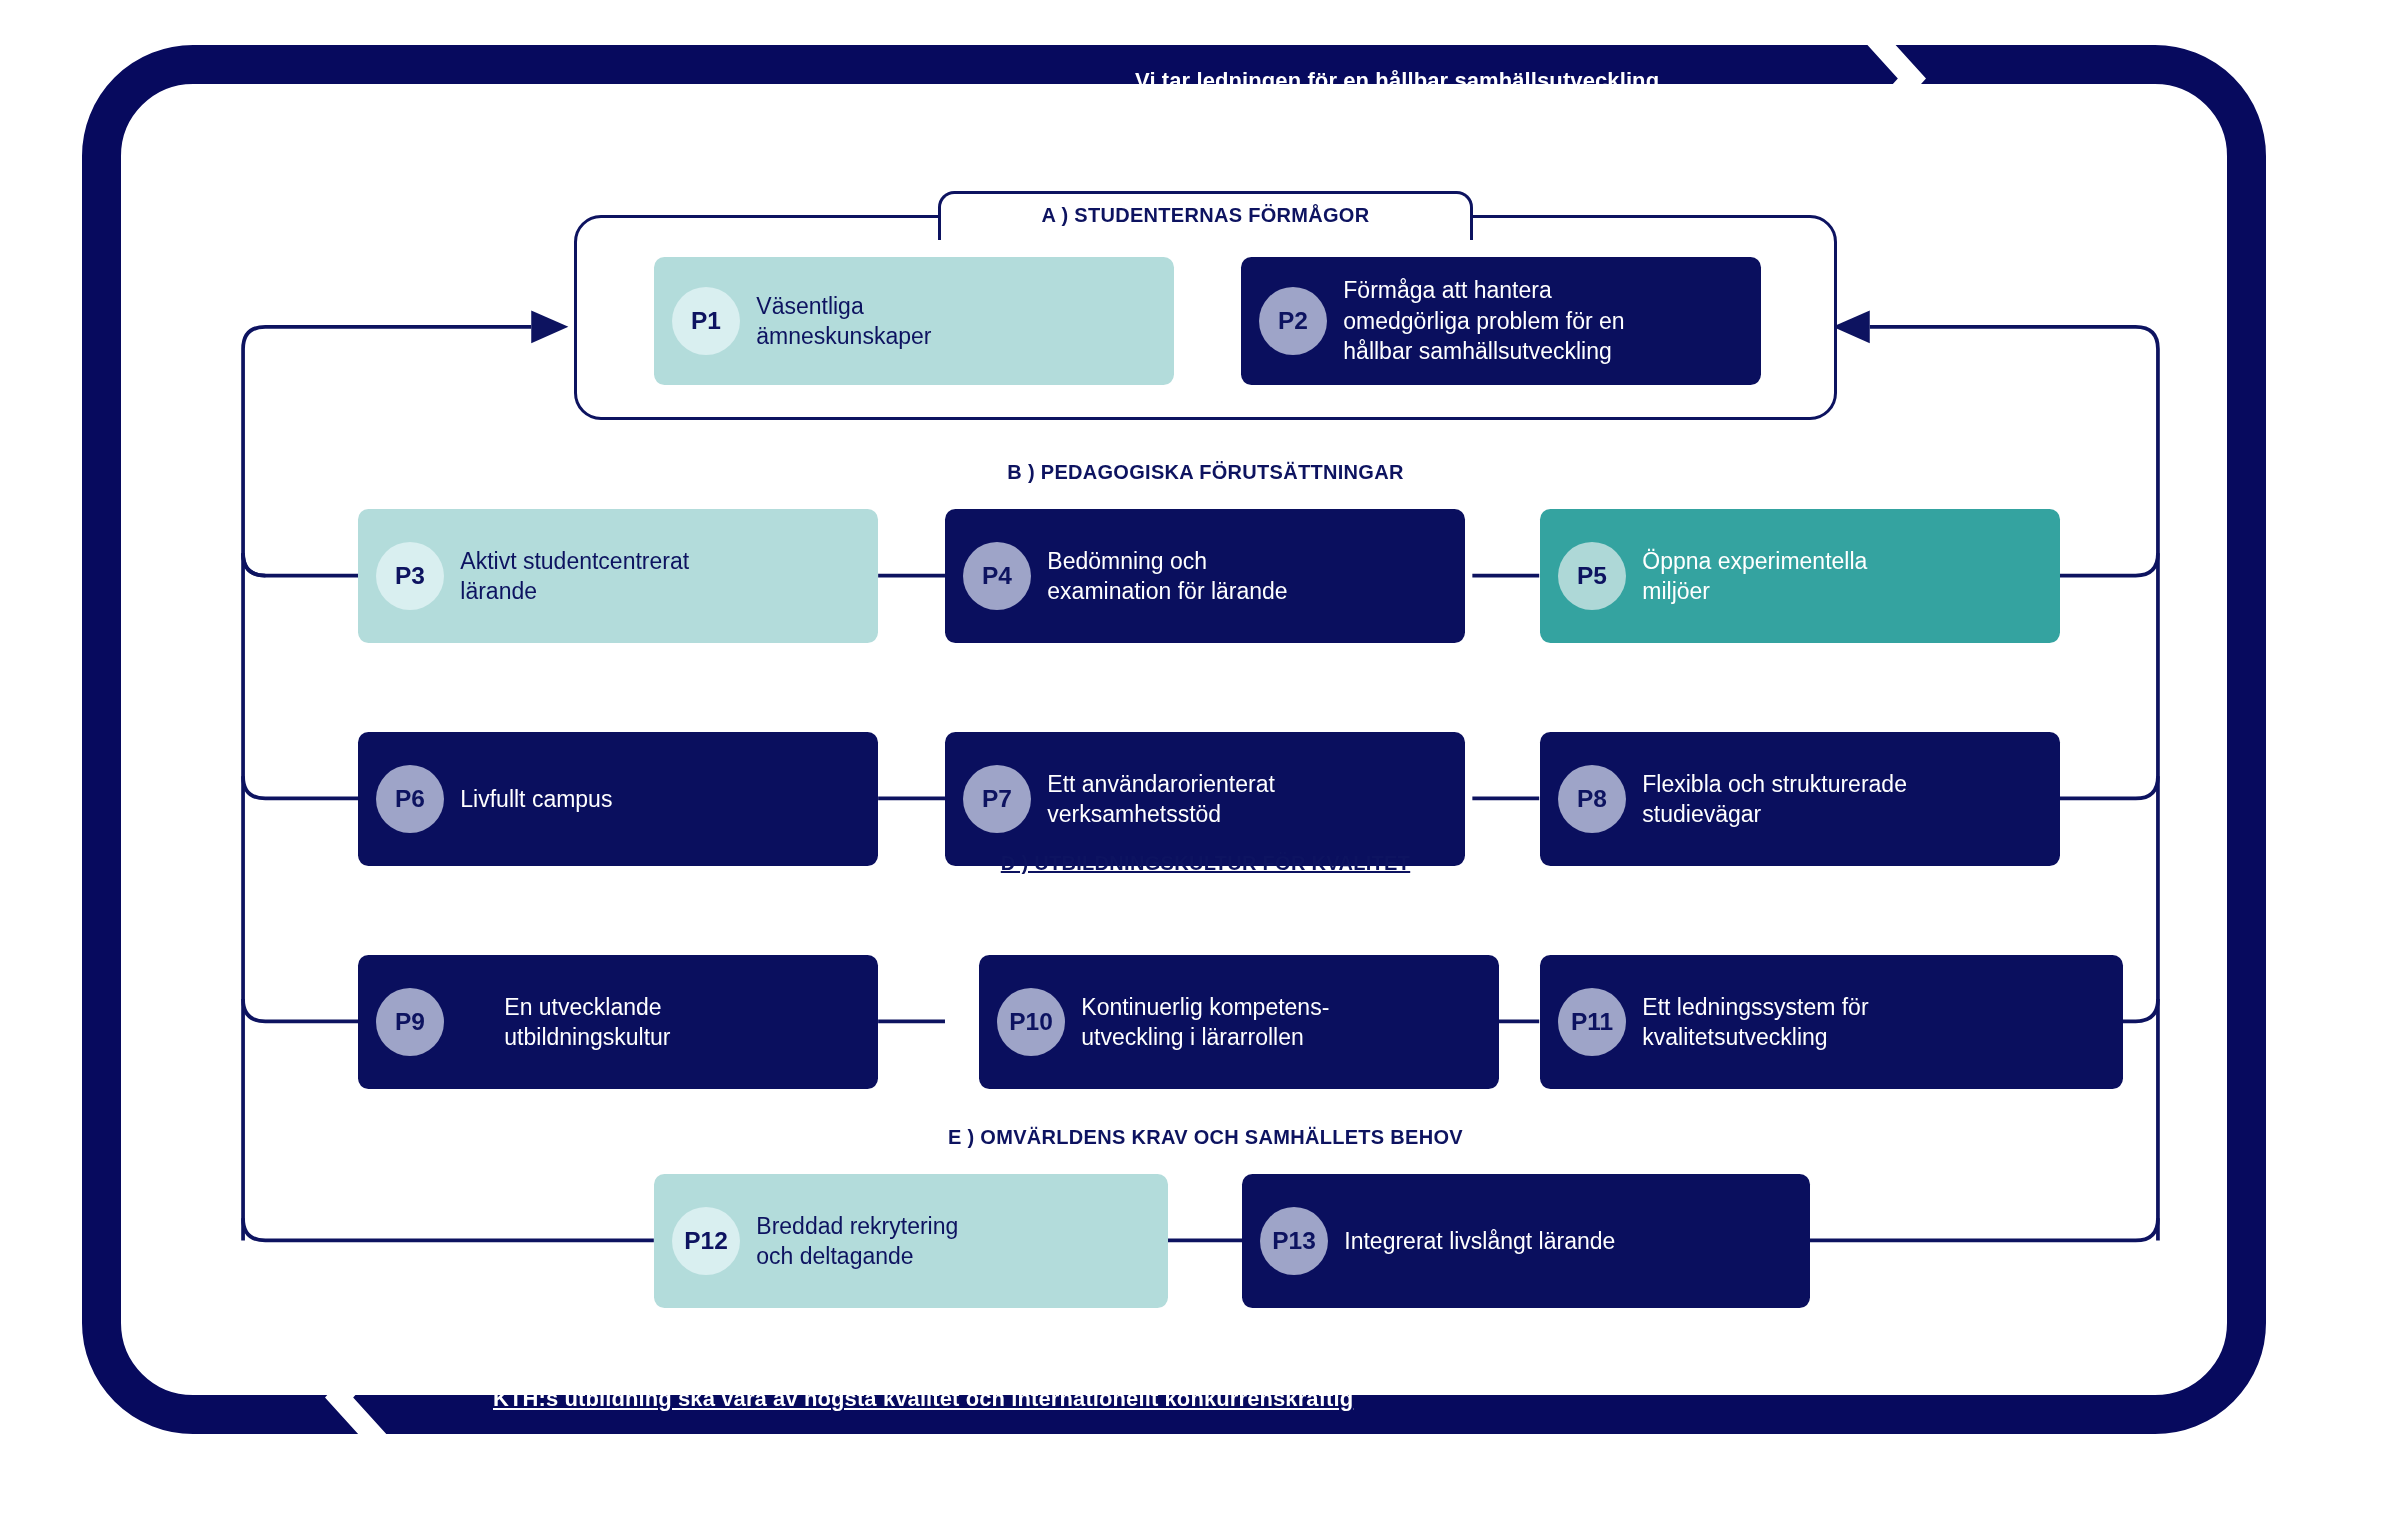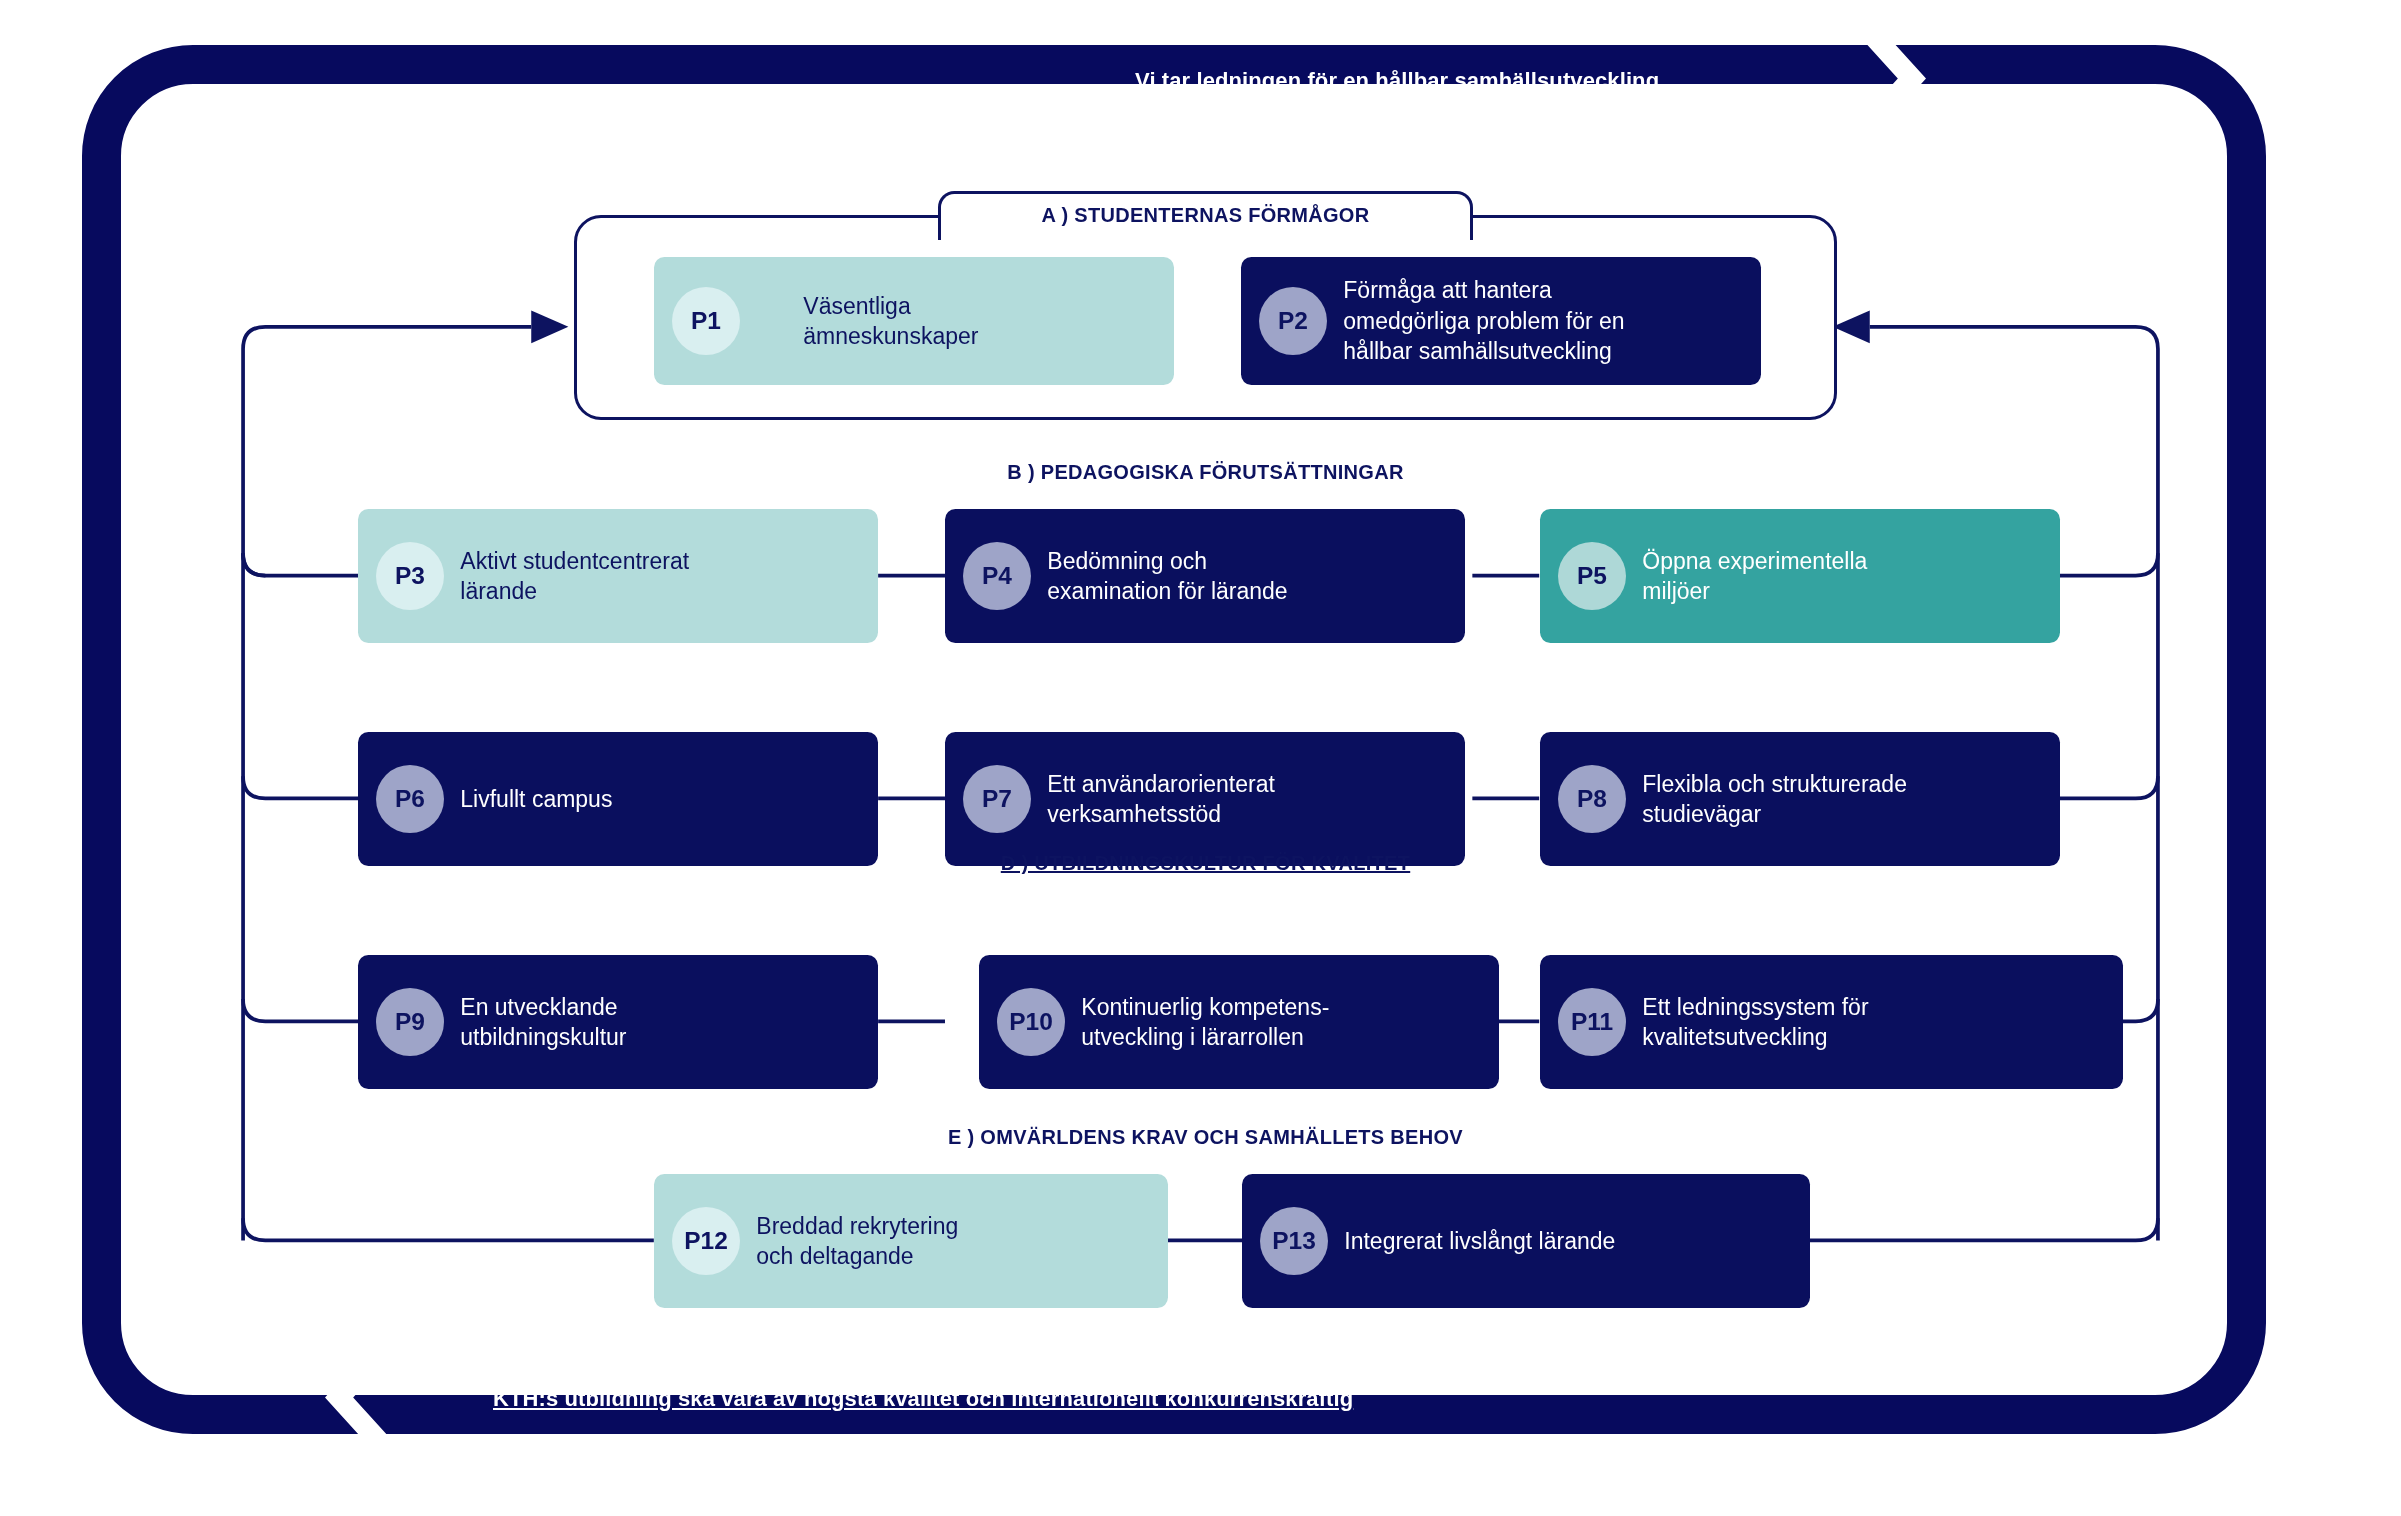--- a/index.html
+++ b/index.html
@@ -201,21 +201,21 @@
     <line x1="1572" y1="1670" x2="1672" y2="1670"></line>
   </svg>
 
   <div class="section-a">
     <div class="section-a-frame"></div>
     <div class="section-a-notch"></div>
     <div class="section-a-notch-mask"></div>
   </div>
   <div class="sec-title sec-title-a">A ) STUDENTERNAS FÖRMÅGOR</div>
 
-  <div class="pbox v-lightteal" style="left:654px; top:257px; width:520px; height:128px;gap:47px;">
+  <div class="pbox v-lightteal" style="left:654px; top:257px; width:520px; height:128px;">
     <div class="badge">P1</div>
     <div class="ptext">Väsentliga<br>ämneskunskaper</div>
   </div>
 
   <div class="pbox v-navy" style="left:1241px; top:257px; width:520px; height:128px;">
     <div class="badge">P2</div>
     <div class="ptext">Förmåga att hantera<br>omedgörliga problem för en<br>hållbar samhällsutveckling</div>
   </div>
 
   <div class="sec-title sec-title-b">B ) PEDAGOGISKA FÖRUTSÄTTNINGAR</div>
@@ -247,21 +247,21 @@
     <div class="ptext">Ett användarorienterat<br>verksamhetsstöd</div>
   </div>
 
   <div class="pbox v-navy" style="left:1540px; top:732px; width:520px; height:134px;">
     <div class="badge">P8</div>
     <div class="ptext">Flexibla och strukturerade<br>studievägar</div>
   </div>
 
   <div class="sec-title sec-title-d">D ) UTBILDNINGSKULTUR FÖR KVALITET</div>
 
-  <div class="pbox v-navy" style="left:358px; top:955px; width:520px; height:134px;">
+  <div class="pbox v-navy" style="left:358px; top:955px; width:520px; height:134px;gap:44px;">
     <div class="badge">P9</div>
     <div class="ptext">En utvecklande<br>utbildningskultur</div>
   </div>
 
   <div class="pbox v-navy" style="left:979px; top:955px; width:520px; height:134px;align-items:center;">
     <div class="badge">P10</div>
     <div class="ptext">Kontinuerlig kompetens-<br>utveckling i lärarrollen</div>
   </div>
 
   <div class="pbox v-navy" style="left:1540px; top:955px; width:583px; height:134px;">

